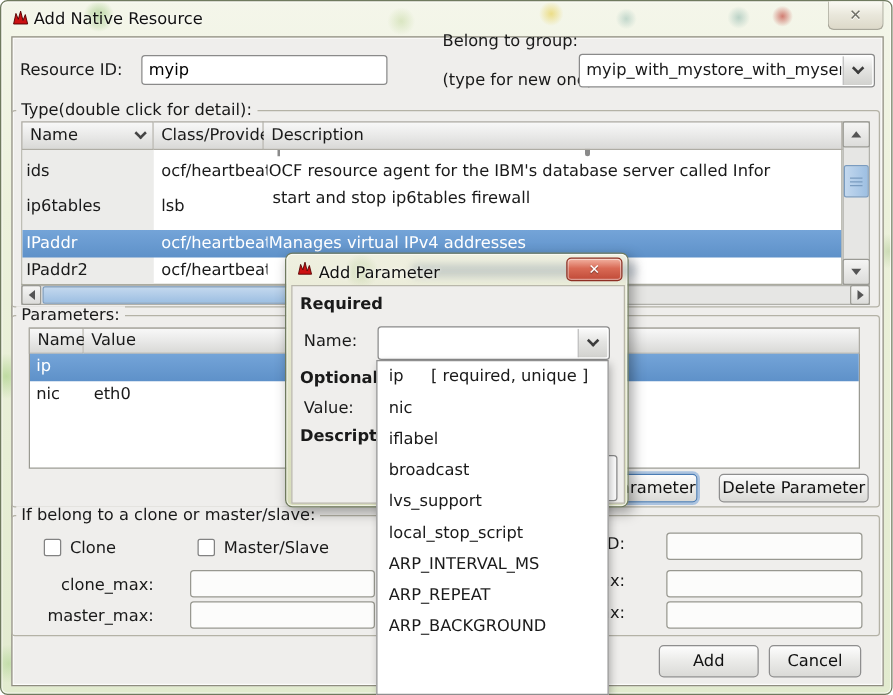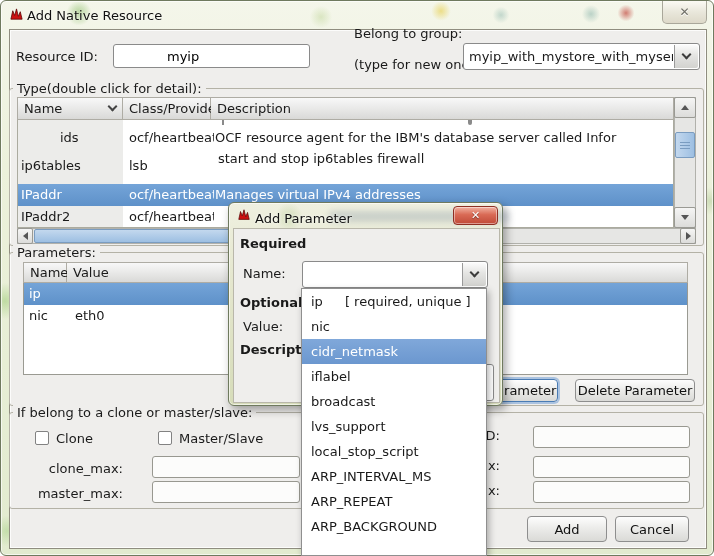--- a/index.html
+++ b/index.html
@@ -30,21 +30,21 @@
   .hb-icon{width:15px;height:15px;display:inline-block;}
 
   
   #client{left:8px;top:28px;width:698px;height:520px;background:#efeeec;
     border:1px solid #8f8d7f;box-shadow:inset 0 0 0 1px rgba(255,255,255,.8);}
 
   .lbl{position:absolute;white-space:nowrap;}
   .b{font-weight:bold;}
   .field{position:absolute;background:#fff;border:1px solid #8a8a8a;border-radius:3px;}
   input.raw{width:100%;height:100%;border:none;outline:none;background:transparent;
-    font:13px "DejaVu Sans",sans-serif;padding:0 5px;margin-left:48px;}
+    font:13px "DejaVu Sans",sans-serif;padding:0 5px;}
   .combo-btn{position:absolute;right:1px;top:1px;bottom:1px;width:24px;
     background:linear-gradient(#fbfbfb,#e4e4e2 45%,#d2d2cf);border-left:1px solid #9a9a9a;
     border-radius:0 2px 2px 0;display:flex;align-items:center;justify-content:center;}
   .chev{width:7px;height:7px;border-right:2px solid #3c3c3c;border-bottom:2px solid #3c3c3c;
     transform:rotate(45deg);margin-top:-4px;}
 
   .gb{position:absolute;border:1px solid #b4b2a6;border-radius:3px;}
   .gb-label{position:absolute;background:#efeeec;padding:0 4px;white-space:nowrap;}
 
   
@@ -142,21 +142,21 @@
   <span>Description</span>
 </div>
 
 <div class="abs" style="left:17px;top:120px;width:657px;height:108px;background:#fff;border:1px solid #abab9f;border-top:none;"></div>
 <div class="abs namecol-shade" style="left:18px;top:120px;width:105px;height:107px;"></div>
 
 <div class="fragment" style="left:222px;top:120px;width:2px;height:5px;"></div>
 <div class="fragment" style="left:468px;top:119px;width:4px;height:6px;border-radius:0 0 3px 3px;"></div>
 
 <div class="abs" style="left:18px;top:127px;width:655px;height:22px;">
-  <span class="cell" style="left:3px;top:3px;width:100px;margin-left:39px;">ids</span>
+  <span class="cell" style="left:3px;top:3px;width:100px;">ids</span>
   <span class="cell" style="left:111px;top:3px;width:85px;">ocf/heartbeat</span>
   <span class="cell" style="left:197px;top:3px;width:456px;">OCF resource agent for the IBM's database server called Infor</span>
 </div>
 
 <div class="abs" style="left:18px;top:149px;width:655px;height:35px;">
   <span class="cell" style="left:3px;top:9px;width:100px;">ip6tables</span>
   <span class="cell" style="left:111px;top:9px;width:85px;">lsb</span>
   <span class="cell" style="left:200px;top:2px;width:456px;">start and stop ip6tables firewall</span>
 </div>
 
@@ -262,23 +262,20 @@
 </div>
 
 <div id="dropdown" class="abs">
   <div class="dd-item">
     <span>ip</span>
     <span class="note">[ required, unique ]</span>
   </div>
   <div class="dd-item">
       <span>nic</span>
     </div>
-  <div class="dd-item hl">
-      <span>cidr_netmask</span>
-    </div>
   <div class="dd-item">
       <span>iflabel</span>
     </div>
   <div class="dd-item">
       <span>broadcast</span>
     </div>
   <div class="dd-item">
       <span>lvs_support</span>
     </div>
   <div class="dd-item">

